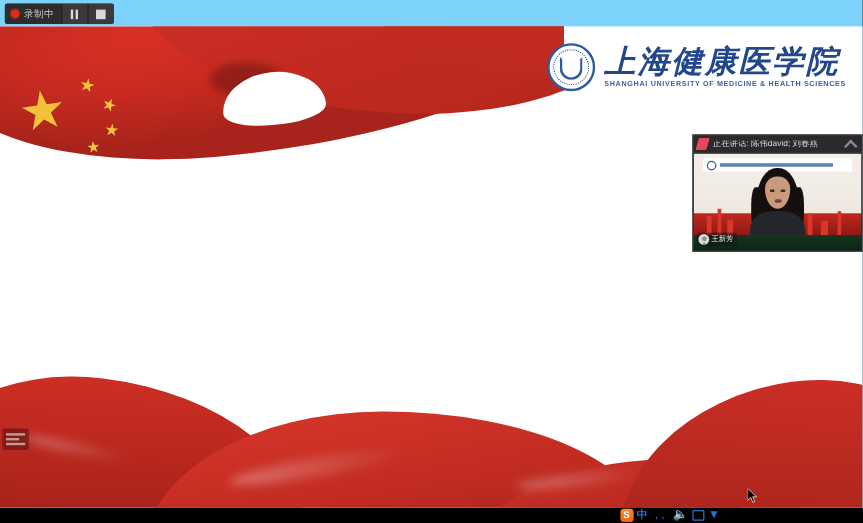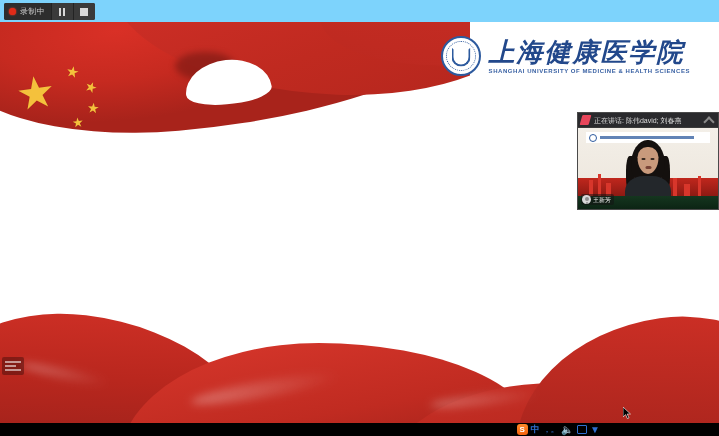--- a/index.html
+++ b/index.html
@@ -115,21 +115,21 @@
     user-select:none;
   }
   #star-big  { left:26px;  top:55px;  font-size:44px; transform:rotate(-8deg); }
   #star-s1   { left:76px;  top:48px;  font-size:15px; transform:rotate(12deg); }
   #star-s2   { left:95px;  top:64px;  font-size:14px; transform:rotate(22deg); }
   #star-s3   { left:97px;  top:85px;  font-size:14px; transform:rotate(6deg); }
   #star-s4   { left:82px;  top:100px; font-size:13px; transform:rotate(-6deg); }
 
   
   #logo {
-    position:absolute; right:29px; top:14px;
+    position:absolute; right:14px; top:14px;
     display:flex; align-items:center; gap:8px;
   }
   #logo-mark {
     width:40px; height:40px; flex:none;
     border-radius:50%;
     border:2px solid #2d5a9e;
     position:relative;
     background:#fff;
   }
   #logo-mark::before {

